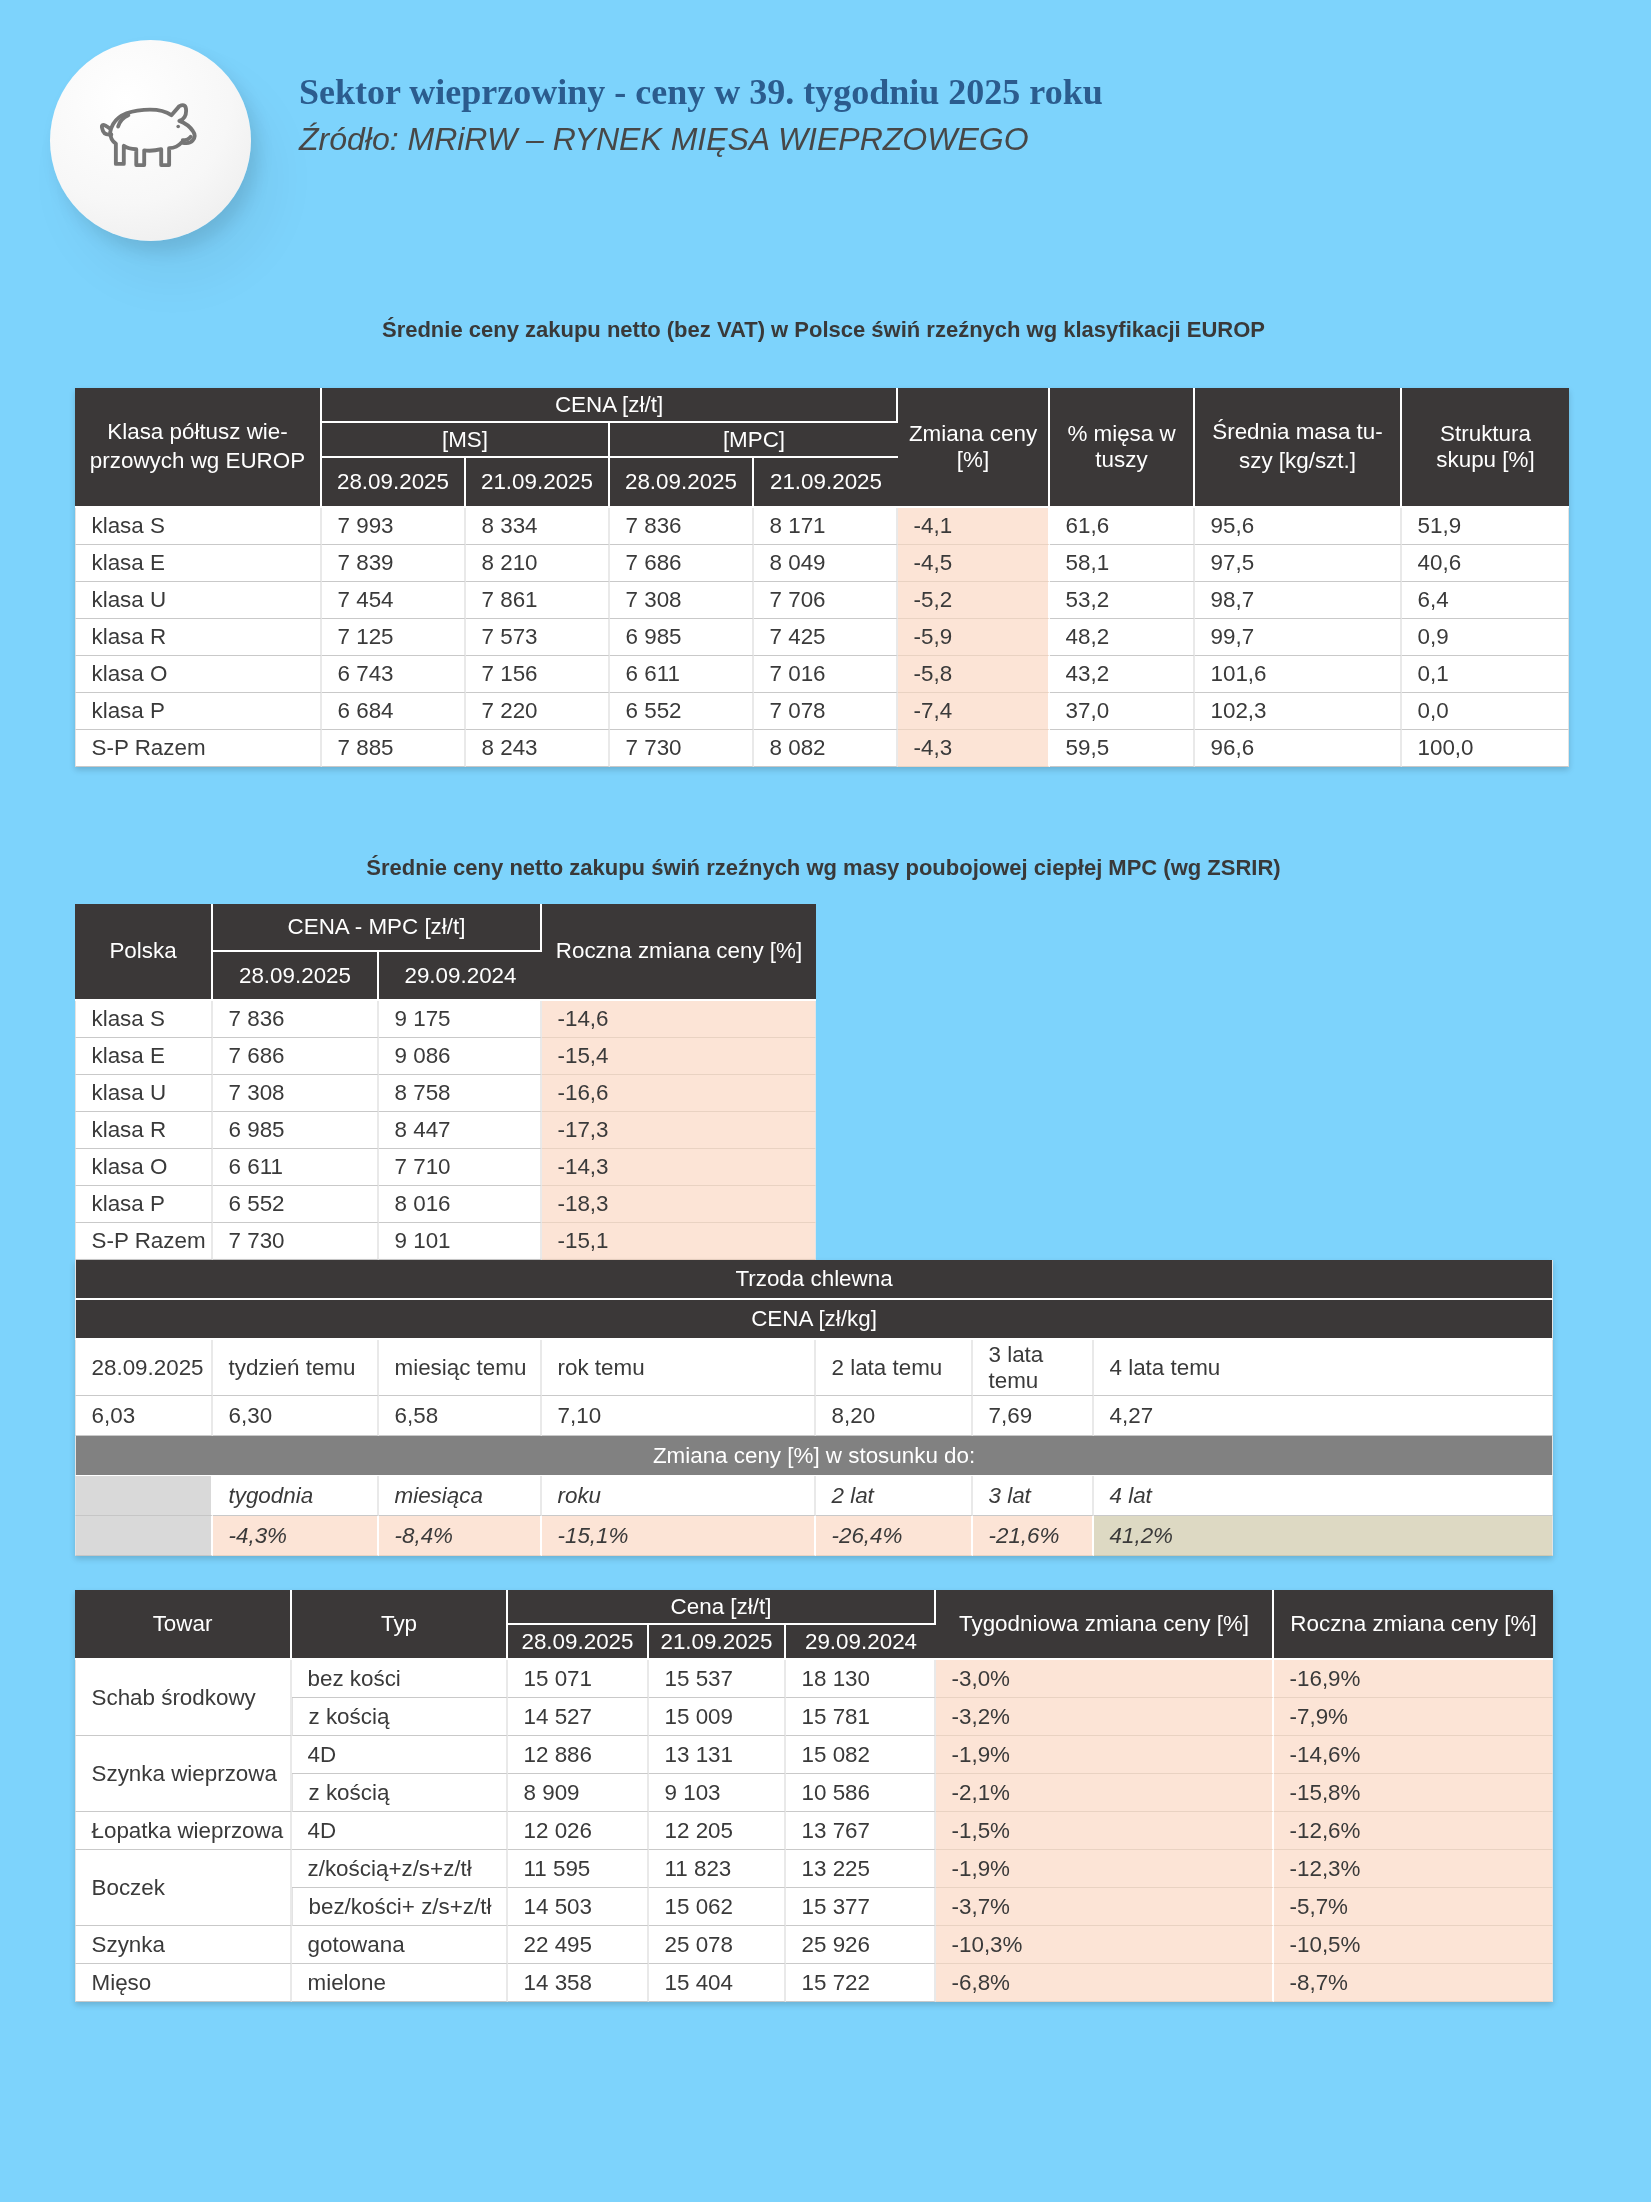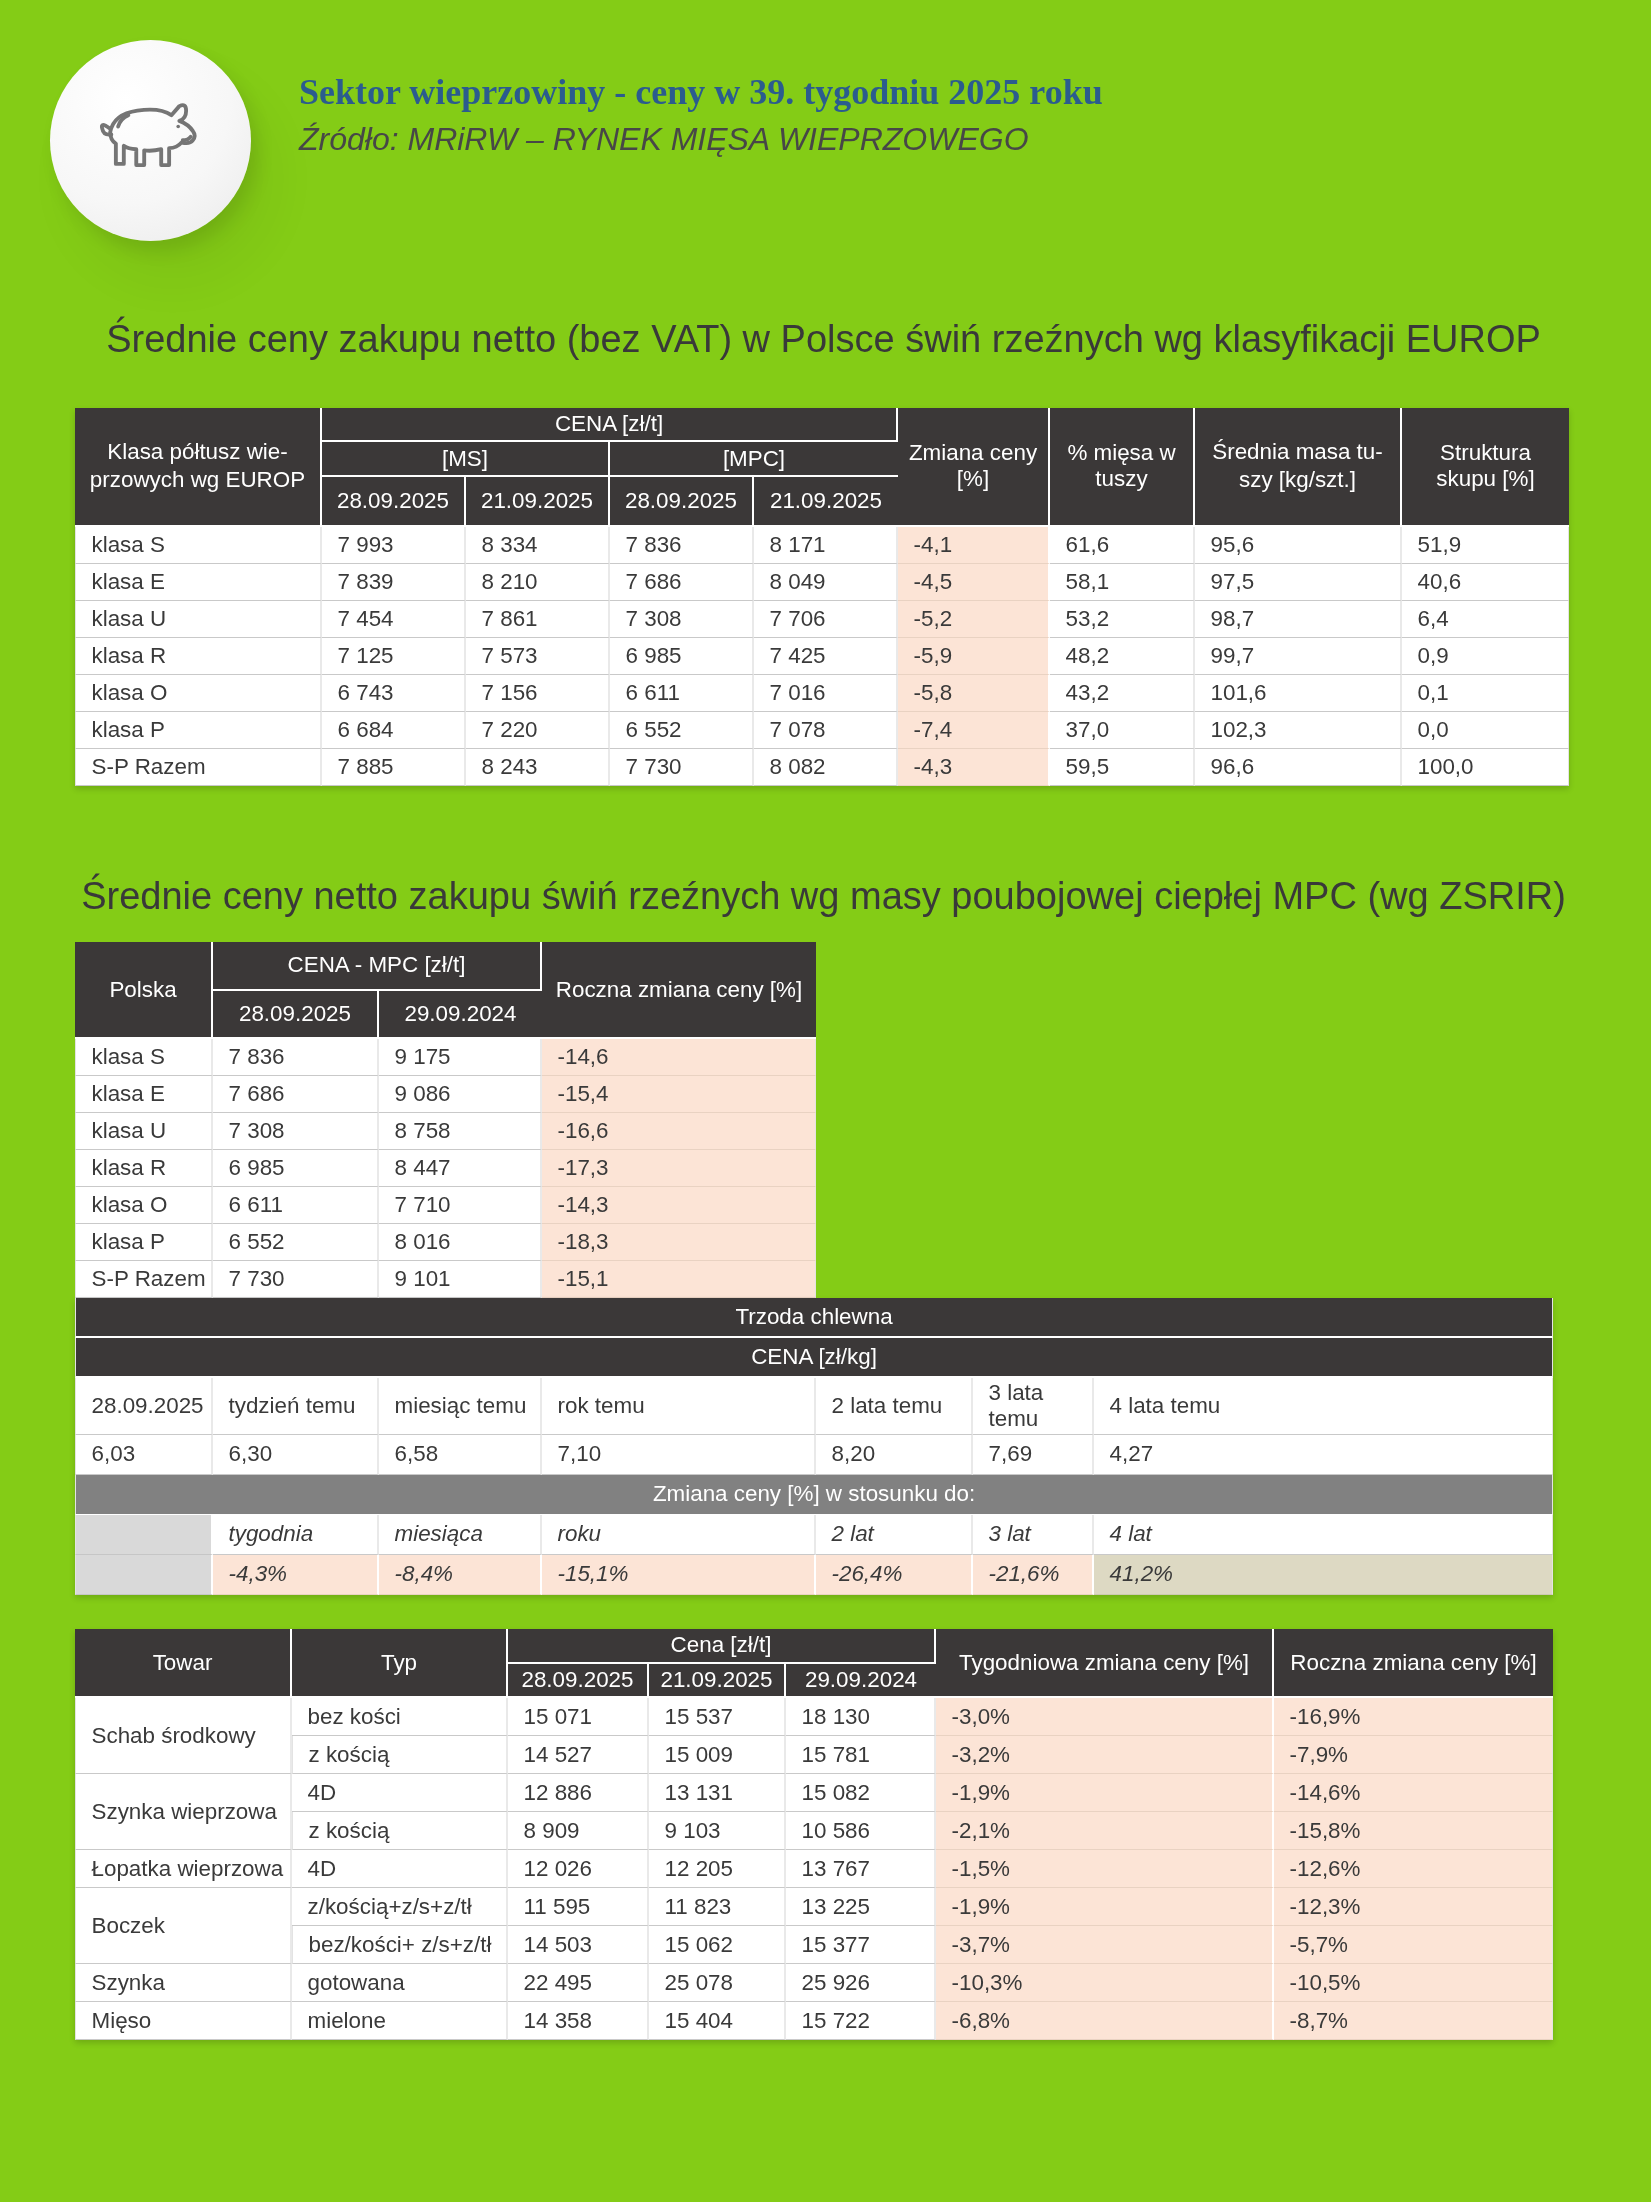--- a/index.html
+++ b/index.html
@@ -1,37 +1,37 @@
 <!DOCTYPE html>
 <html lang="pl" style="font-size:13.8px"><head>
 <meta charset="utf-8">
 <style>
   html,body{margin:0;padding:0;background:#ffffff;}
   .page{
-    position:relative;width:1652px;height:2203px;background:#84cc16;overflow:hidden;
+    position:relative;width:1652px;height:2203px;background:#7dd3fc;overflow:hidden;
     font-family:"Liberation Sans",sans-serif;color:#3a3a3a;
   }
   
   .logo{
     position:absolute;left:50px;top:40px;width:201px;height:201px;border-radius:50%;
     background:radial-gradient(circle at 38% 30%, #ffffff 0%, #f7f7f7 55%, #e9e9e9 100%);
     box-shadow:6.9px 10.3px 17px rgba(0,0,0,0.10), 22.4px 38px 52px rgba(0,0,0,0.05);
     display:flex;align-items:center;justify-content:center;
   }
   .logo svg{width:136px;height:96px;}
   .title-block{position:absolute;left:299px;top:72px;}
   .doc-title{
     font-family:"Liberation Serif",serif;font-weight:bold;font-size:36px;
     color:#2b5c8e;margin:0;line-height:1.15;
   }
   .doc-source{font-size:32px;font-style:italic;color:#474747;margin-top:7.7px;}
 
   
   .content{position:absolute;left:75px;top:0;width:1497px;}
-  .section-title{text-align:center;font-size:38px;font-weight:normal;color:#393939;line-height:1.2;}
+  .section-title{text-align:center;font-size:22px;font-weight:bold;color:#393939;line-height:1.2;}
   #st-europ{margin-top:317px;}
   #st-mpc{margin-top:88px;}
   #st-meat{margin-top:79px;}
 
   
   table{border-collapse:separate;border-spacing:0;table-layout:fixed;font-size:22.4px;color:#3a3a3a;}
   th{font-weight:normal;}
   th.dark{
     background:#3b3838;color:#ffffff;text-align:center;vertical-align:middle;
     padding:3.4px 5.2px;border-right:2.6px solid #ffffff;border-bottom:2.6px solid #ffffff;

